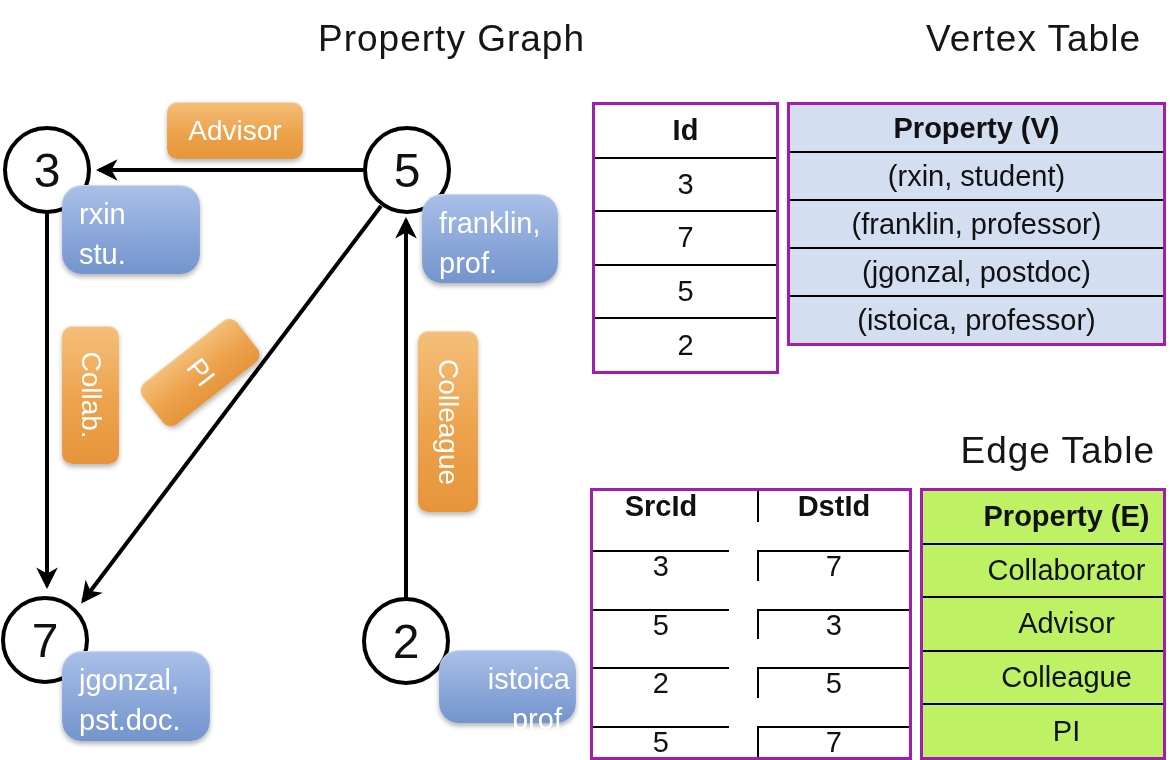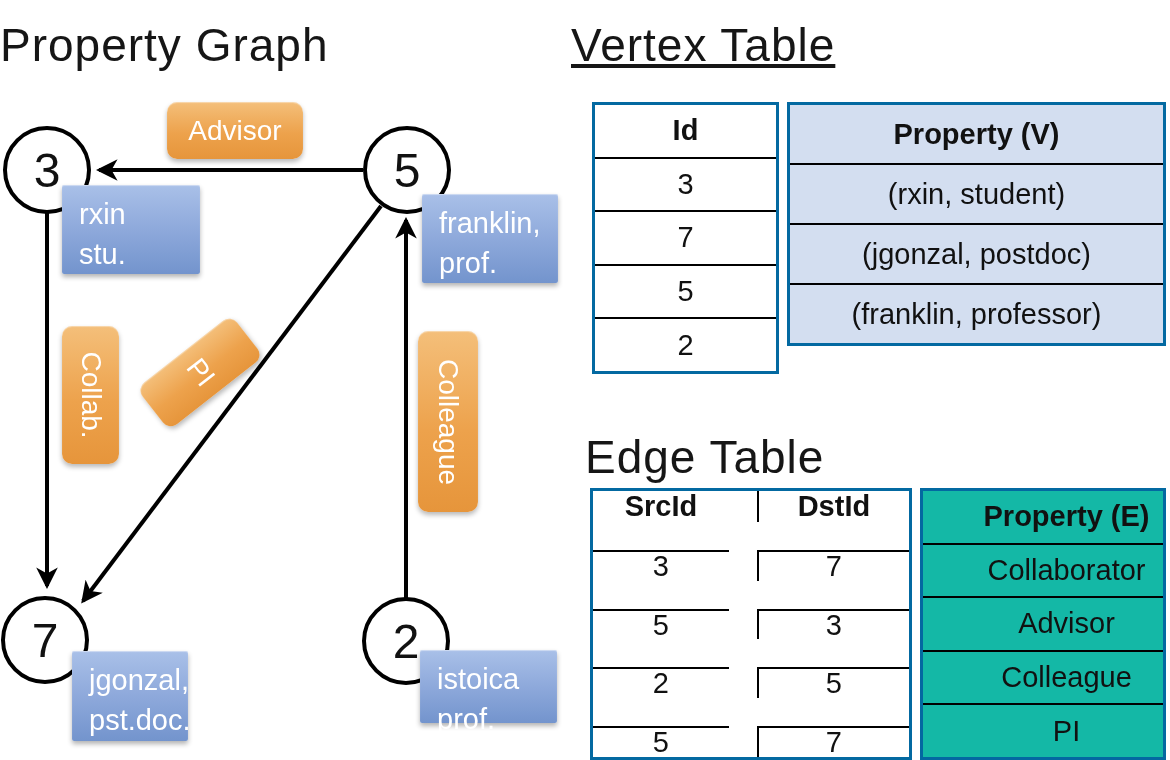--- a/index.html
+++ b/index.html
@@ -1,67 +1,67 @@
 <!DOCTYPE html>
 <html><head>
 <meta charset="utf-8">
 <style>
   html,body { margin:0; padding:0; background:#ffffff; }
   .stage {
     position:relative; width:1170px; height:760px; overflow:hidden;
     background:#ffffff; font-family:"Liberation Sans", sans-serif; color:#111;
   }
   .big-title {
-    position:absolute; text-align:left; font-size:46px; color:#161616;
+    position:absolute; text-align:right; font-size:37px; color:#161616;
     letter-spacing:1px; white-space:nowrap;
   }
   svg.edges { position:absolute; left:0; top:0; z-index:1; }
   .node {
     position:absolute; width:88px; height:88px; box-sizing:border-box;
     border:4px solid #000; border-radius:50%; background:#fff;
     display:flex; align-items:center; justify-content:center;
     font-size:48px; color:#111; z-index:2;
   }
   .nlabel {
-    position:absolute; z-index:3; box-sizing:border-box; border-radius:2px;
+    position:absolute; z-index:3; box-sizing:border-box; border-radius:20px;
     background:linear-gradient(180deg,#a9c0e8 0%,#8ea9db 50%,#7394cd 100%);
     box-shadow:0 3px 5px rgba(0,0,0,0.30), inset 0 1px 1px rgba(255,255,255,0.45);
     color:#fff; font-size:29px; line-height:1.38; padding:9px 6px 0 17px;
   }
   .elabel {
     position:absolute; z-index:4; box-sizing:border-box; border-radius:10px;
     background:linear-gradient(180deg,#f4bf7a 0%,#eda24c 55%,#e6953b 100%);
     box-shadow:0 3px 5px rgba(0,0,0,0.28), inset 0 1px 1px rgba(255,255,255,0.4);
     color:#fff; font-size:28px;
     display:flex; align-items:center; justify-content:center;
   }
   .vert { transform:rotate(90deg); white-space:nowrap; }
   .pi-box { transform:rotate(-38deg); }
   .tcol {
-    position:absolute; box-sizing:border-box; border:3px solid #0369a1;
+    position:absolute; box-sizing:border-box; border:3px solid #a21caf;
     background:#fff; display:flex; flex-direction:column;
   }
   .tgrid2 { display:grid; grid-template-columns:1fr 1.12fr; grid-auto-rows:1fr;gap:28px; }
   .tcell {
     box-sizing:border-box; display:flex; align-items:center; justify-content:center;
     font-size:29px; color:#111; flex:1; min-height:0;
   }
   .hdr { font-weight:bold; }
   .bt { border-top:2px solid #000; }
   .bl { border-left:2px solid #000; }
   .bg-v { background:#d3def0; }
-  .bg-e { background:#14b8a6;padding-left:47px; }
+  .bg-e { background:#bef264;padding-left:47px; }
 </style>
 </head>
 <body>
 
 <div class="stage">
 
   <div class="big-title" style="left:0px; top:18px; width:585px;">Property Graph</div>
-  <div class="big-title" style="left:571px; top:18px; width:570px;text-decoration:underline;">Vertex Table</div>
+  <div class="big-title" style="left:571px; top:18px; width:570px;">Vertex Table</div>
   <div class="big-title" style="left:585px; top:402px; width:570px;margin-top:28px;">Edge Table</div>
 
   <svg class="edges" width="585" height="760">
     <defs>
       <marker id="ah" viewBox="0 0 10 10" refX="8.6" refY="5" markerWidth="5.4" markerHeight="5.4" orient="auto">
         <path d="M0,0 L10,5 L0,10 L2.8,5 Z" fill="#000"></path>
       </marker>
     </defs>
     <line x1="363" y1="170" x2="99" y2="170" stroke="#000" stroke-width="4" marker-end="url(#ah)"></line>
     <line x1="47" y1="212" x2="47" y2="586" stroke="#000" stroke-width="4" marker-end="url(#ah)"></line>
@@ -83,25 +83,25 @@
   </div>
 
   <div class="nlabel" style="left:62px; top:185px; width:138px; height:89px;">
     <div>rxin</div>
     <div>stu.</div>
   </div>
   <div class="nlabel" style="left:422px; top:194px; width:136px; height:89px;">
     <div>franklin,</div>
     <div>prof.</div>
   </div>
-  <div class="nlabel" style="left:72px; top:651px; width:116px; height:90px;">
+  <div class="nlabel" style="left:62px; top:651px; width:148px; height:90px;">
     <div>jgonzal,</div>
     <div>pst.doc.</div>
   </div>
-  <div class="nlabel" style="left:420px; top:650px; width:137px; height:73px;">
+  <div class="nlabel" style="left:439px; top:650px; width:137px; height:73px;text-align:right;">
     <div>istoica</div>
     <div>prof.</div>
   </div>
 
   <div class="elabel" style="left:167px; top:102px; width:136px; height:57px;">
     <span>Advisor</span>
   </div>
   <div class="elabel" style="left:62px; top:326px; width:57px; height:138px;">
     <span class="vert">Collab.</span>
   </div>
@@ -116,22 +116,23 @@
     <div class="tcell hdr">Id</div>
     <div class="tcell bt">3</div>
     <div class="tcell bt">7</div>
     <div class="tcell bt">5</div>
     <div class="tcell bt">2</div>
   </div>
 
   <div class="tcol" style="left:787px; top:102px; width:379px; height:244px;">
     <div class="tcell hdr bg-v">Property (V)</div>
     <div class="tcell bt bg-v">(rxin, student)</div>
+    <div class="tcell bt bg-v">(franklin, professor)</div>
     <div class="tcell bt bg-v">(jgonzal, postdoc)</div>
-    <div class="tcell bt bg-v">(franklin, professor)</div>
+    <div class="tcell bt bg-v">(istoica, professor)</div>
   </div>
 
   <div class="tcol tgrid2" style="left:590px; top:488px; width:322px; height:272px;">
     <div class="tcell hdr">SrcId</div>
     <div class="tcell hdr bl">DstId</div>
     <div class="tcell bt">3</div>
     <div class="tcell bt bl">7</div>
     <div class="tcell bt">5</div>
     <div class="tcell bt bl">3</div>
     <div class="tcell bt">2</div>

